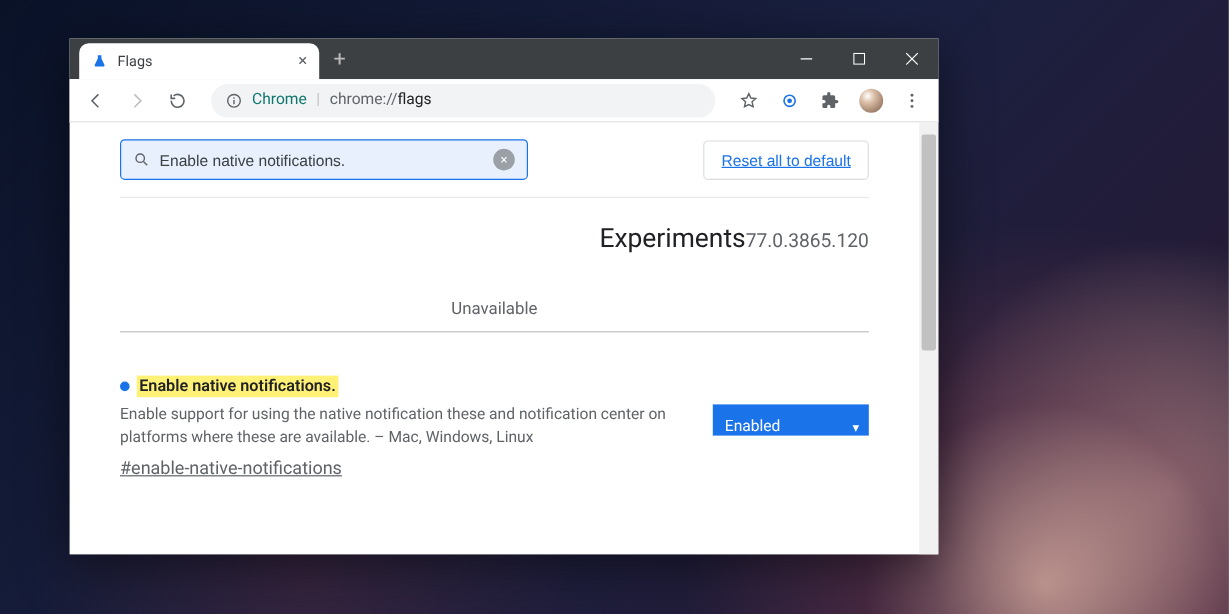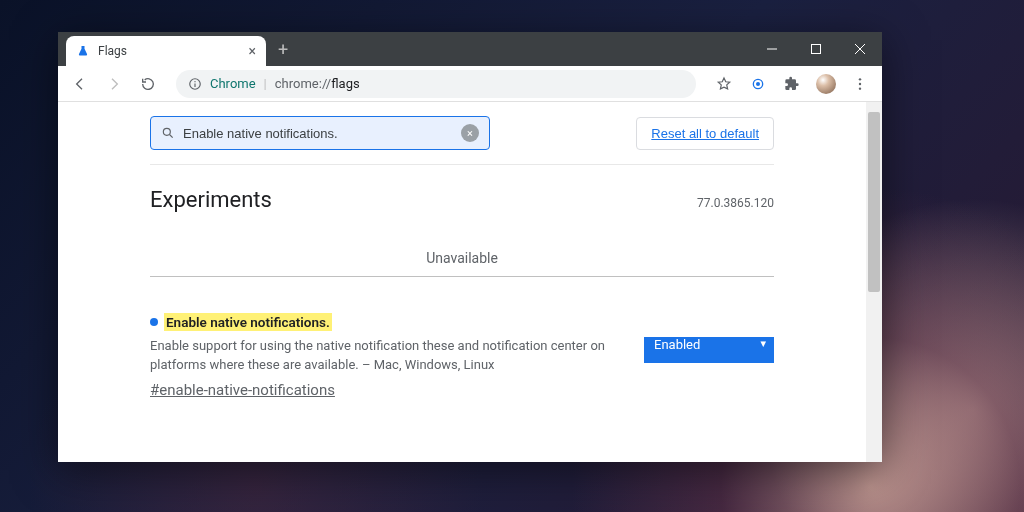--- a/index.html
+++ b/index.html
@@ -13,21 +13,21 @@
   font-family: -apple-system, Segoe UI, Roboto, Arial, sans-serif;
   font-size: 13px;
   color: #202124;
   position: relative;
   overflow: hidden;
 }
 .window {
   position: absolute;
   left: 58px;
   top: 32px;
-  width: 824px;
+  width: 724px;
   height: 430px;
   background: #fff;
   box-shadow: 0 8px 40px rgba(0,0,0,0.5);
   display: flex;
   flex-direction: column;
 }
 .titlebar {
   height: 34px;
   background: #3c4043;
   display: flex;
@@ -101,36 +101,36 @@
 }
 .searchbox input {
   flex:1; border:none; background:transparent; outline:none;
   font-size:13px; color:#3c4043;
 }
 .clear-btn { width:18px; height:18px; border-radius:50%; background:#9aa0a6; color:#fff; display:flex; align-items:center; justify-content:center; font-size:11px; cursor:pointer; }
 .reset-btn {
   border:1px solid #dadce0; background:#fff; color:#1a73e8;
   font-size:13px; font-weight:500; padding:8px 14px; border-radius:4px; cursor:pointer;text-decoration:underline;
 }
-.heading-row { display:flex; align-items:baseline; justify-content:space-between; margin-top:22px; }
+.heading-row { display:flex; align-items:baseline; justify-content:flex-end; margin-top:22px; }
 .heading { font-size:22px; color:#202124; font-weight:400; }
-.version { font-size:12px; color:#5f6368; }
+.version { font-size:16px; color:#5f6368; }
 .tabs-row { display:flex; margin-top:28px; border-bottom:1px solid #c0c0c0; }
 .page-tab { flex:1; text-align:center; padding:10px 0; font-size:14px; color:#5f6368; cursor:pointer; }
 .page-tab.active { color:#1a73e8; border-bottom:3px solid #1a73e8; margin-bottom:-1px; }
 .flag-item { margin-top:36px; display:flex; gap:16px; align-items:flex-start; }
 .flag-text { flex:1; }
 .flag-title { display:flex; align-items:center; gap:6px; }
 .flag-dot { width:8px; height:8px; border-radius:50%; background:#1a73e8; }
 .flag-title-text { background:#fff176; font-weight:600; font-size:13.5px; padding:1px 2px; }
 .flag-desc { color:#5f6368; margin-top:6px; font-size:13px; line-height:1.45; }
 .flag-hash { color:#5f6368; text-decoration:underline; font-size:15px; display:inline-block; margin-top:6px; cursor:pointer; }
 .flag-select {
   width:130px; height:26px; background:#1a73e8; color:#fff;
-  display:flex; align-items:flex-start; padding:0 10px; font-size:13px; cursor:pointer;
+  display:flex; align-items:flex-end; padding:0 10px; font-size:13px; cursor:pointer;
   position:relative; margin-top:24px;
 }
 .flag-select::after { content:"▾"; position:absolute; right:8px; font-size:11px; }
 svg { display:block; }
 </style>
 </head>
 <body>
 
 <div class="window">
 

